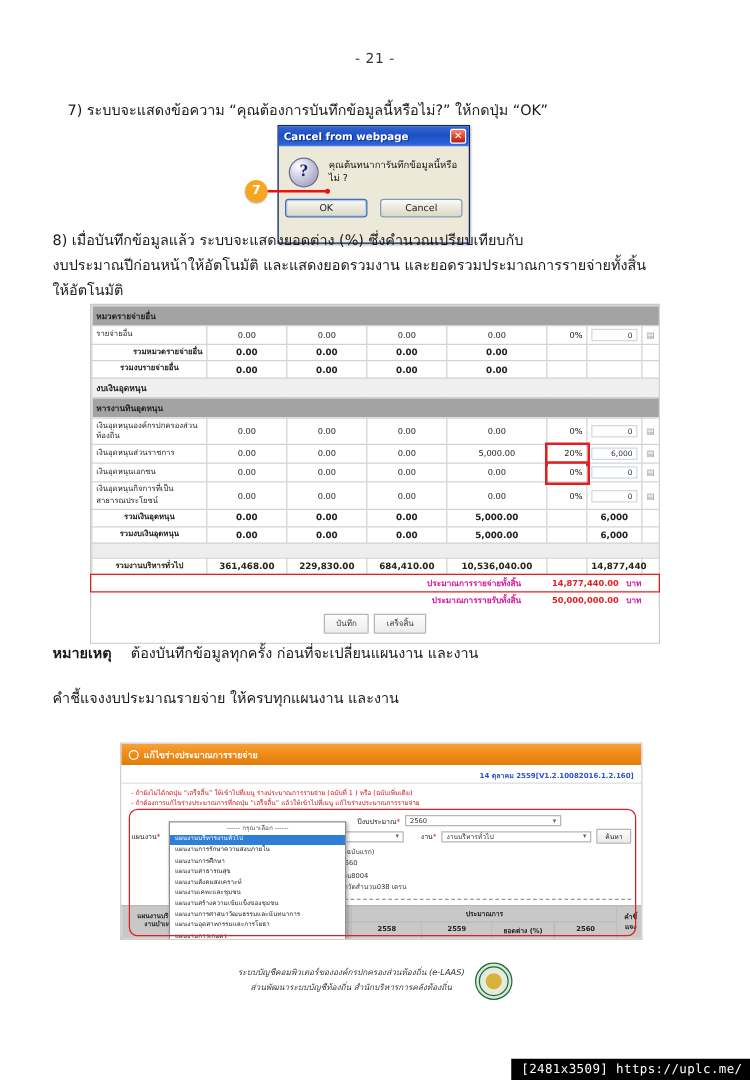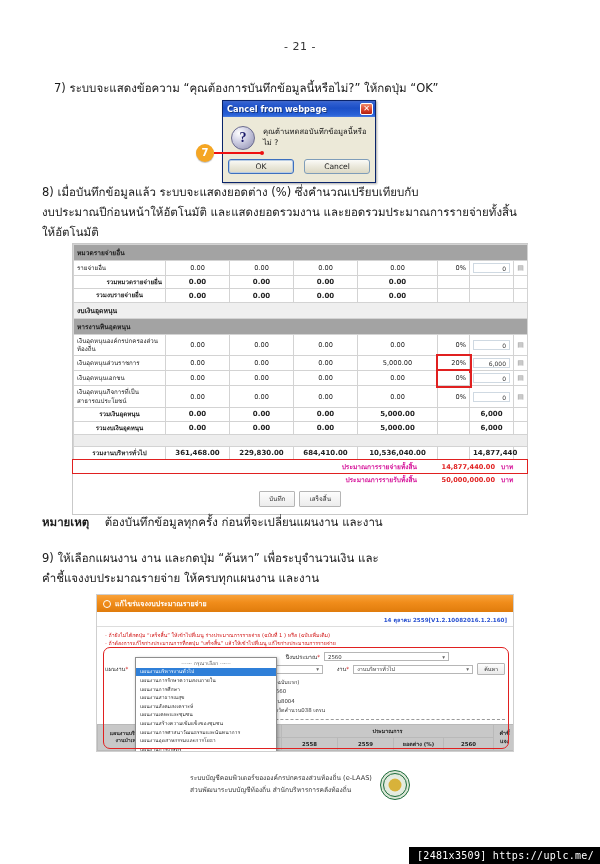--- a/index.html
+++ b/index.html
@@ -99,21 +99,21 @@
   .msgbox-text {
     margin-left: 8px;
     font-size: 7.6px;
     color: #111;
     line-height: 1.4;
   }
   .msgbox-buttons {
     display: flex;
     justify-content: center;
     gap: 10px;
-    padding: 3px 0 8px 0;
+    padding: 3px 0 20px 0;
   }
   .xp-button {
     min-width: 48px;
     padding: 2px 8px;
     font-size: 7.6px;
     background: linear-gradient(to bottom, #fbfbf8, #eceade 45%, #dcd8c4);
     border: 1px solid #7f9db9;
     border-radius: 3px;
     color: #222;
     cursor: pointer;
@@ -437,24 +437,25 @@
     position: absolute;
     left: 0;
     top: 770px;
     width: 600px;
     display: flex;
     justify-content: center;
     align-items: center;
     gap: 8px;
   }
   .footer-text {
-    text-align: left;
+    text-align: center;
     font-size: 6.6px;
     line-height: 1.8;
     color: #333;
+    font-style: italic;
   }
   .footer-seal {
     width: 30px; height: 30px;
     border-radius: 50%;
     background: radial-gradient(circle at 50% 50%, #f2f5ef 0%, #e3ebdf 45%, #cfe0c9 100%);
     border: 1.5px solid #1c6b3a;
     position: relative;
     box-sizing: border-box;
   }
   .footer-seal::after {
@@ -498,21 +499,21 @@
     <span>7)  ระบบจะแสดงข้อความ “คุณต้องการบันทึกข้อมูลนี้หรือไม่?” ให้กดปุ่ม “OK”</span>
   </div>
 
   <div class="msgbox">
     <div class="msgbox-title">
       <span class="msgbox-title-text">Cancel from webpage</span>
       <span class="msgbox-close">✕</span>
     </div>
     <div class="msgbox-body">
       <span class="msgbox-icon">?</span>
-      <span class="msgbox-text">คุณต้านทดสอบันทึกข้อมูลนี้หรือไม่ ?</span>
+      <span class="msgbox-text">คุณต้นทนาการันทึกข้อมูลนี้หรือไม่ ?</span>
     </div>
     <div class="msgbox-buttons">
       <div class="xp-button focused">OK</div>
       <div class="xp-button">Cancel</div>
     </div>
   </div>
 
   <div class="callout" style="left:196px; top:144px;">
     <div class="callout-bubble">7</div>
     <div class="callout-line"></div>
@@ -680,28 +681,27 @@
     </div>
   </div>
 
   <div class="para" style="left:42px; top:512px; width:516px;">
     <b>หมายเหตุ</b>
     <span style="display:inline-block;width:8px"></span>
     <span>ต้องบันทึกข้อมูลทุกครั้ง ก่อนที่จะเปลี่ยนแผนงาน และงาน</span>
   </div>
 
   <div class="para" style="left:42px; top:548px; width:516px;">
-    <div>9)   ให้เลือกแผนงาน งาน และกดปุ่ม “ค้นหา” เพื่อระบุจำนวนเงิน และ</div>
     <div>คำชี้แจงงบประมาณรายจ่าย ให้ครบทุกแผนงาน และงาน</div>
   </div>
 
   <div class="shot-form">
     <div class="form-header">
       <span class="hdr-bullet"></span>
-      <span>แก้ไขร่แจงงบประมาณรายจ่าย</span>
+      <span>แก้ไขร่างประมาณการรายจ่าย</span>
     </div>
     <div class="form-version">14 ตุลาคม 2559[V1.2.10082016.1.2.160]</div>
     <div class="form-warn">
       <div>- ถ้ายังไม่ได้กดปุ่ม “เสร็จสิ้น” ให้เข้าไปที่เมนู ร่างประมาณการรายจ่าย (ฉบับที่ 1 ) หรือ (ฉบับเพิ่มเติม)</div>
       <div>- ถ้าต้องการแก้ไขร่างประมาณการที่กดปุ่ม “เสร็จสิ้น” แล้วให้เข้าไปที่เมนู แก้ไขร่างประมาณการรายจ่าย</div>
     </div>
 
     <div class="form-mid">
 
       <div class="field-line">

